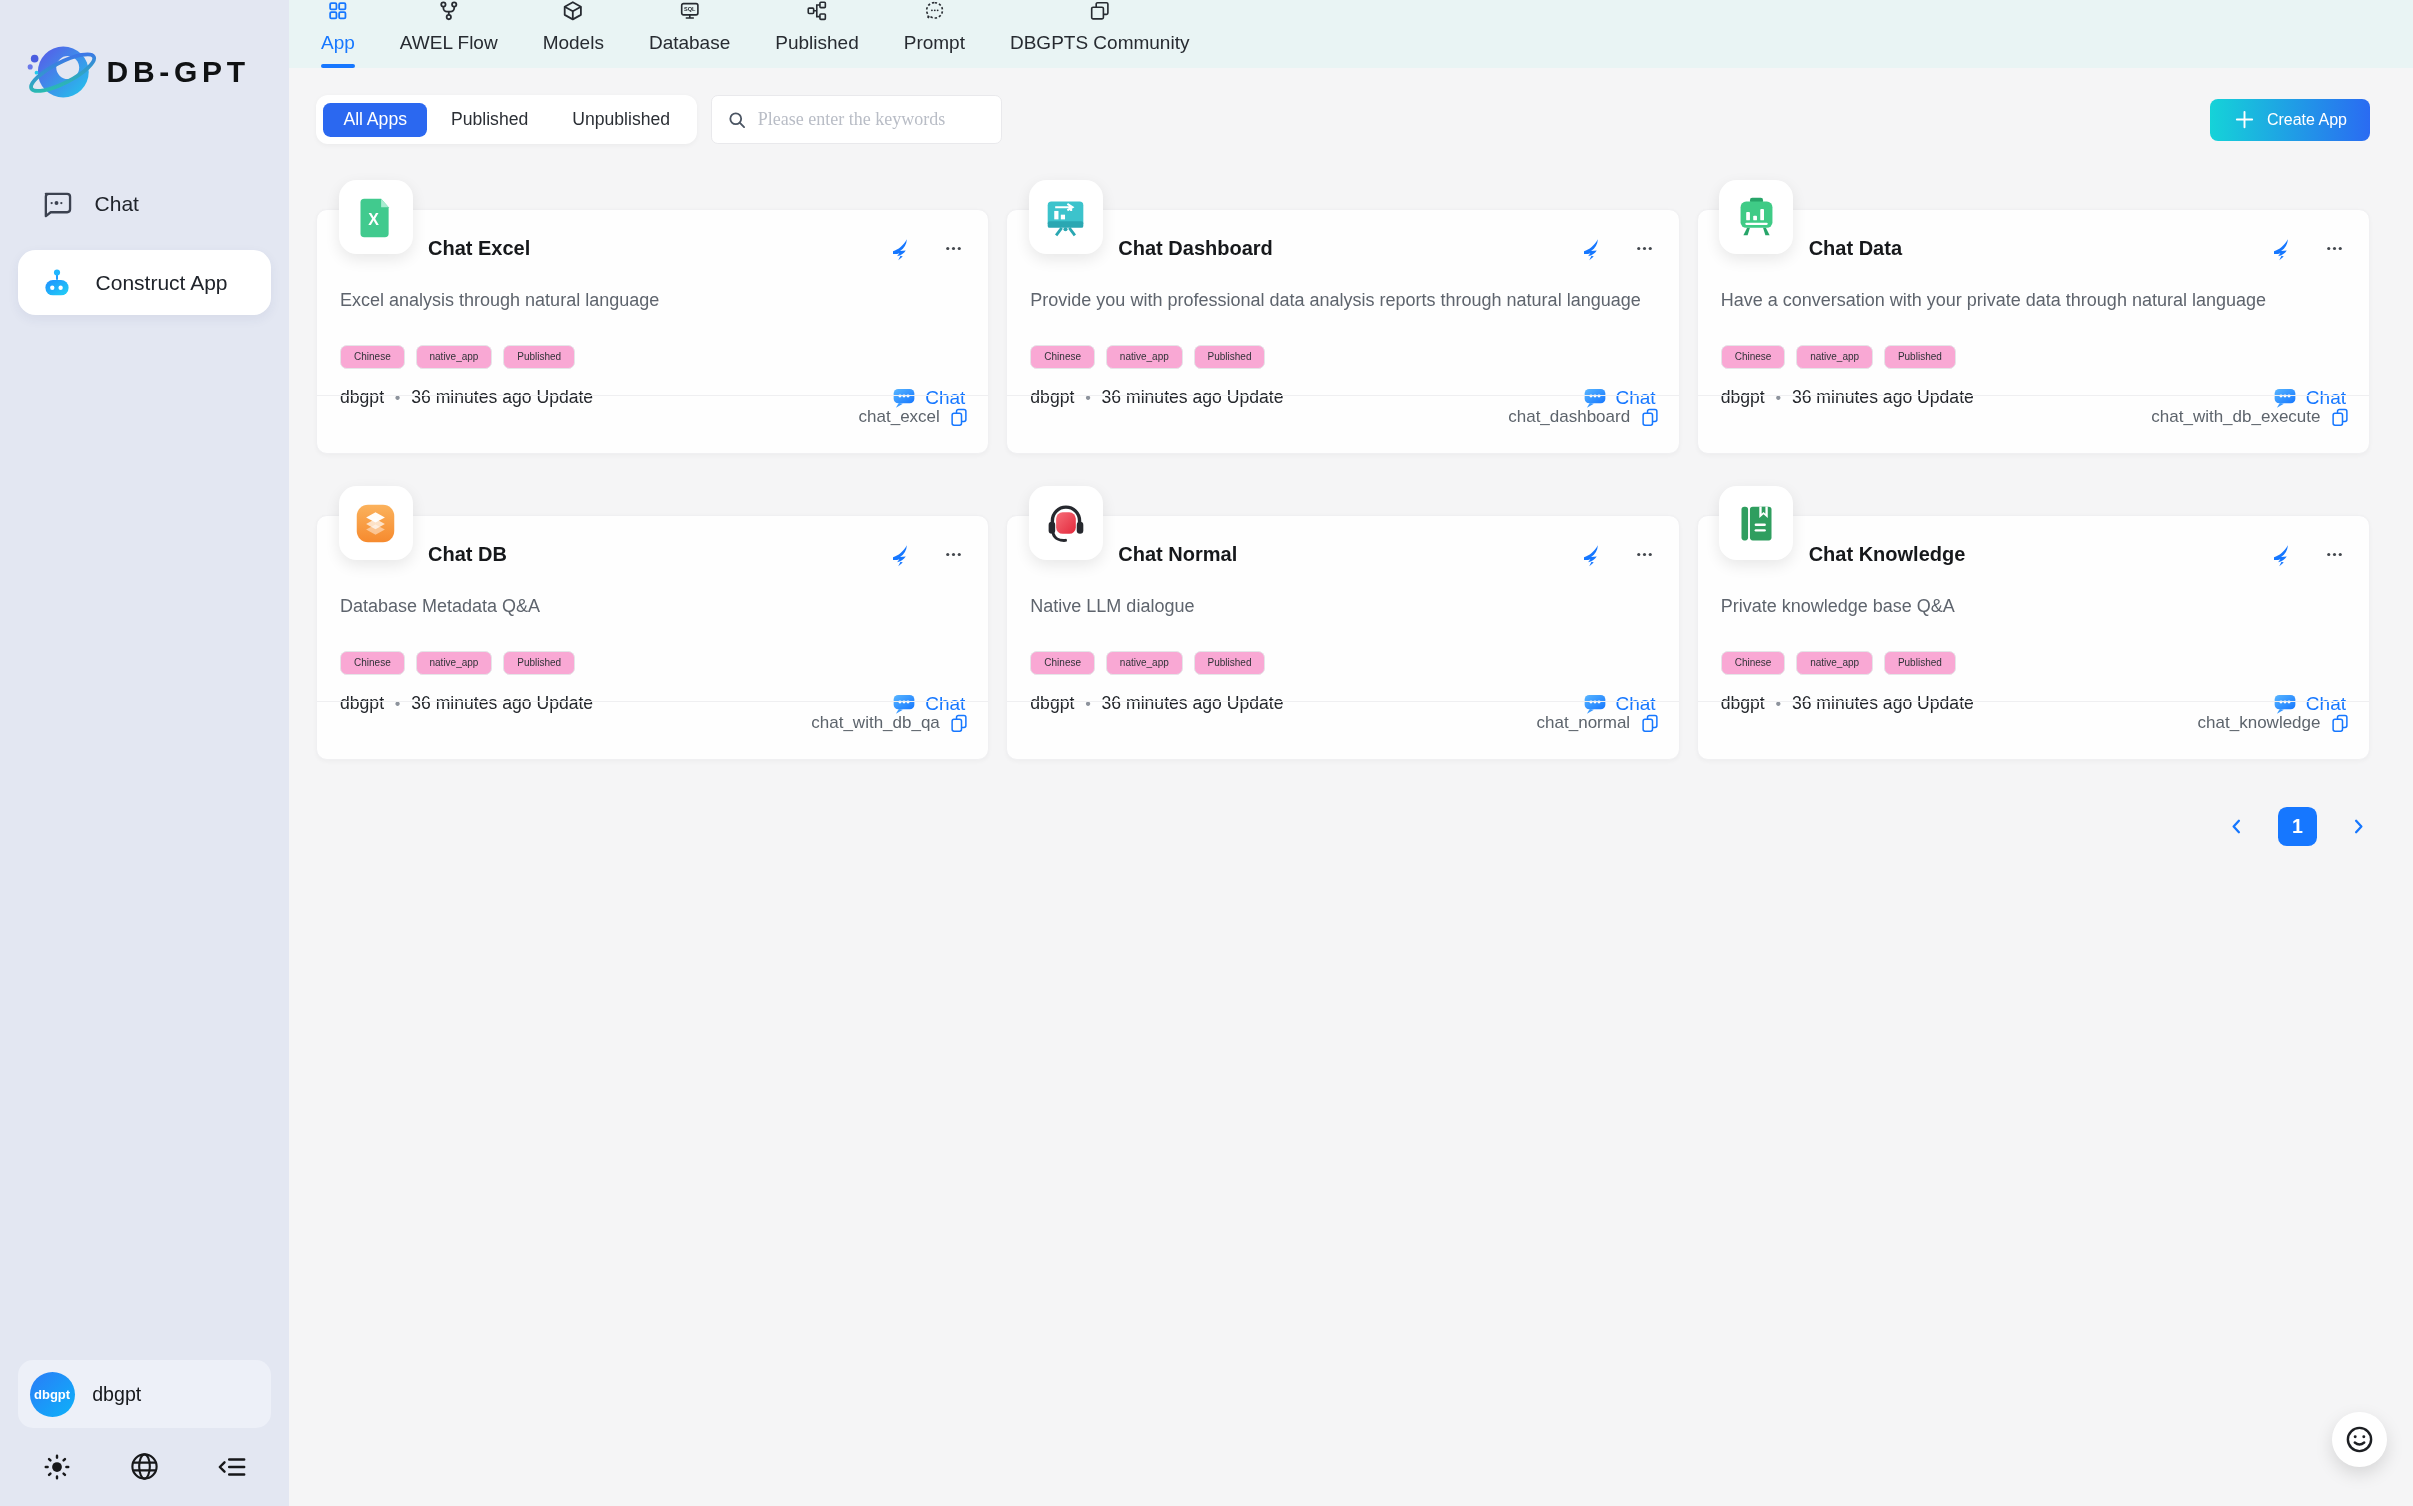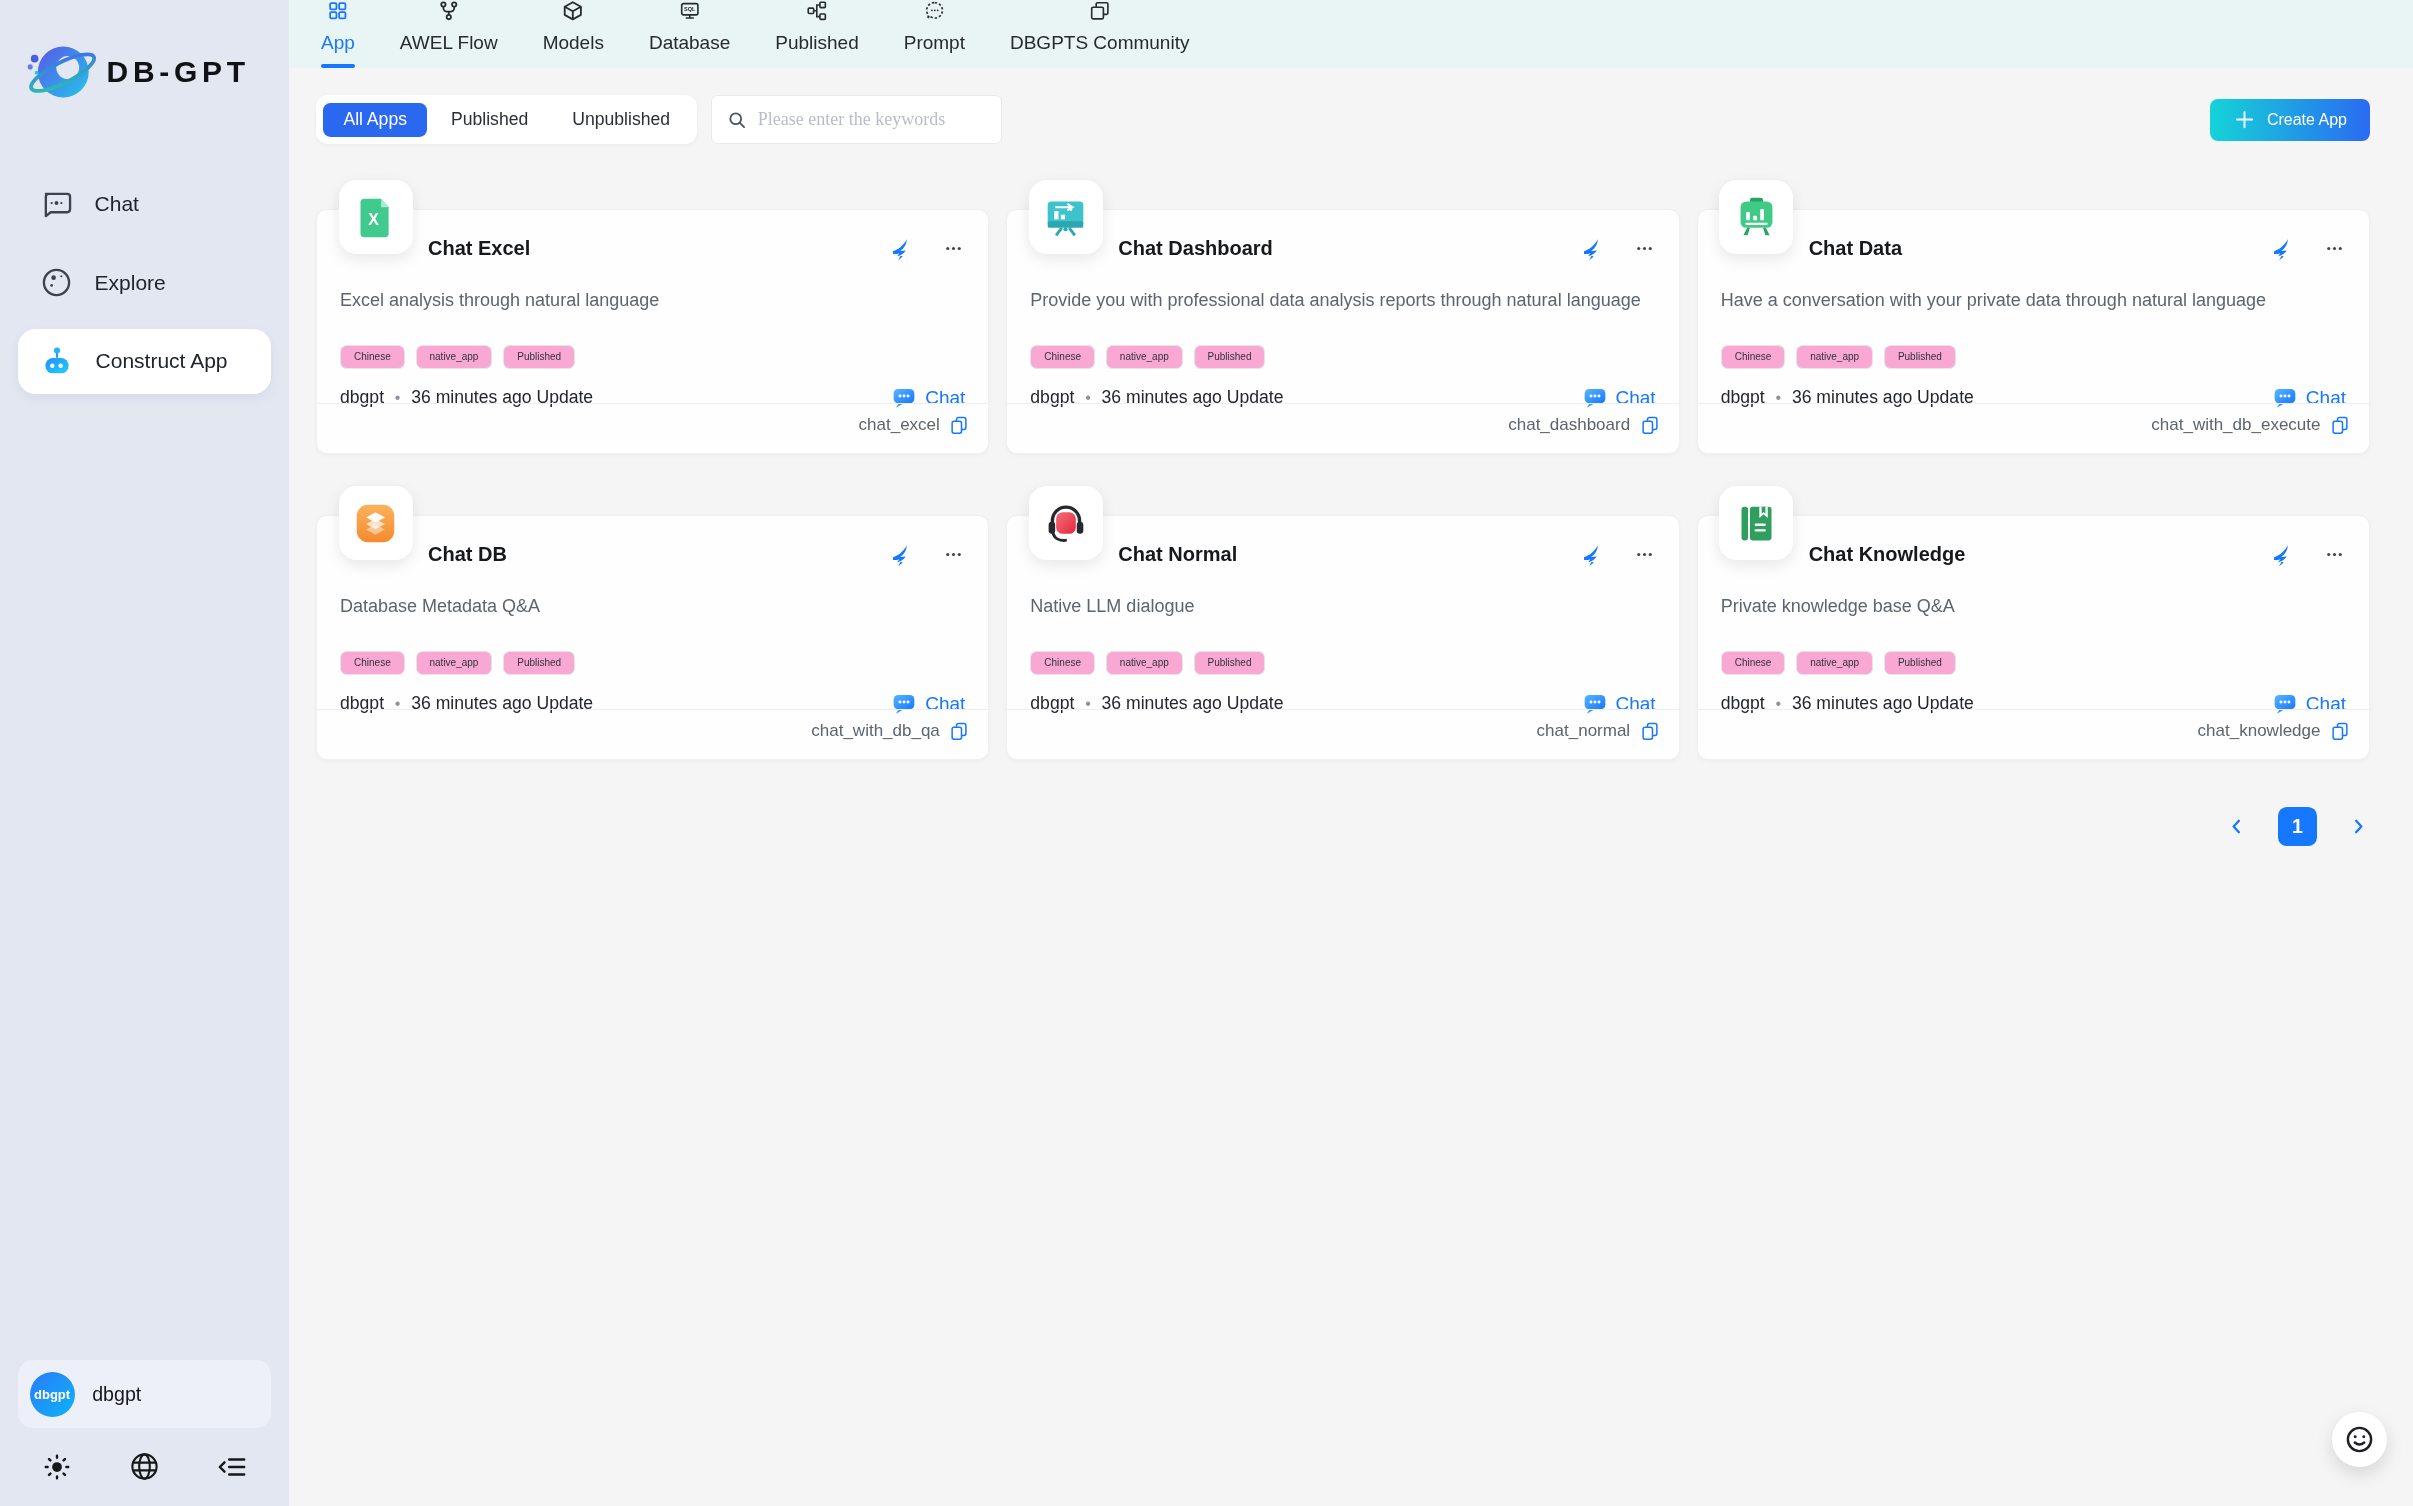--- a/index.html
+++ b/index.html
@@ -143,21 +143,21 @@
   .card-meta {
     margin: 17.6px 23px 0 23px; display: flex; align-items: center;
     font-size: 17.6px; color: #23262b;
   }
   .meta-dot { color: #8d939c; margin: 0 10.8px; font-size: 16px; }
   .chat-link {
     margin-left: auto; display: flex; align-items: center; gap: 8px;
     color: #1677ff; font-size: 19px; text-decoration: none; cursor: pointer;
   }
   .card-footer {
-    position: absolute; left: 0; right: 0; bottom: 8px; height: 42px;
+    position: absolute; left: 0; right: 0; bottom: 16px; height: 42px;
     border-top: 0.7px solid #efeff1;
     display: flex; align-items: center; justify-content: flex-end; gap: 9.5px;
     padding: 0 19px;
   }
   .slug { font-size: 17px; color: #5d646c; }
 
   
   .pager {
     display: flex; align-items: center; justify-content: flex-end;
     gap: 30px; margin-top: 47px;
@@ -229,31 +229,20 @@
       <svg width="31" height="31" viewBox="0 0 32 32" fill="none" stroke="#3c4250" stroke-width="2.4">
         <path d="M5 5 h22 a3 3 0 0 1 3 3 v13 a3 3 0 0 1 -3 3 H10 l-5 4 V8 a3 3 0 0 1 3 -3 Z" stroke-linejoin="round"></path>
         <circle cx="11" cy="14.5" r="1.2" fill="#3c4250" stroke="none"></circle>
         <circle cx="16" cy="14.5" r="2" fill="#3c4250" stroke="none"></circle>
         <circle cx="21" cy="14.5" r="1.2" fill="#3c4250" stroke="none"></circle>
       </svg>
     </span>
     <span>Chat</span>
   </div>
 
-  <div class="side-item">
-    <span>
-      <svg width="31" height="31" viewBox="0 0 32 32" fill="none" stroke="#3c4250" stroke-width="2.4">
-        <circle cx="16" cy="16" r="13"></circle>
-        <circle cx="13" cy="11" r="2.4" fill="#3c4250" stroke="none"></circle>
-        <circle cx="11" cy="19" r="1.4" fill="#3c4250" stroke="none"></circle>
-        <circle cx="21" cy="9.5" r="1.1" fill="#3c4250" stroke="none"></circle>
-      </svg>
-    </span>
-    <span>Explore</span>
-  </div>
 
   <div class="side-item active">
     <span>
       <svg width="32" height="32" viewBox="0 0 44 44">
         <rect x="6" y="18" width="32" height="21" rx="10.5" fill="url(#grobot)"></rect>
         <rect x="20.6" y="9" width="2.8" height="9" rx="1.4" fill="#1f9bff"></rect>
         <circle cx="22" cy="7.5" r="4.2" fill="#1fb6ff"></circle>
         <circle cx="15.5" cy="28.5" r="3" fill="#ffffff"></circle>
         <circle cx="27" cy="28.5" r="3" fill="#ffffff"></circle>
       </svg>

